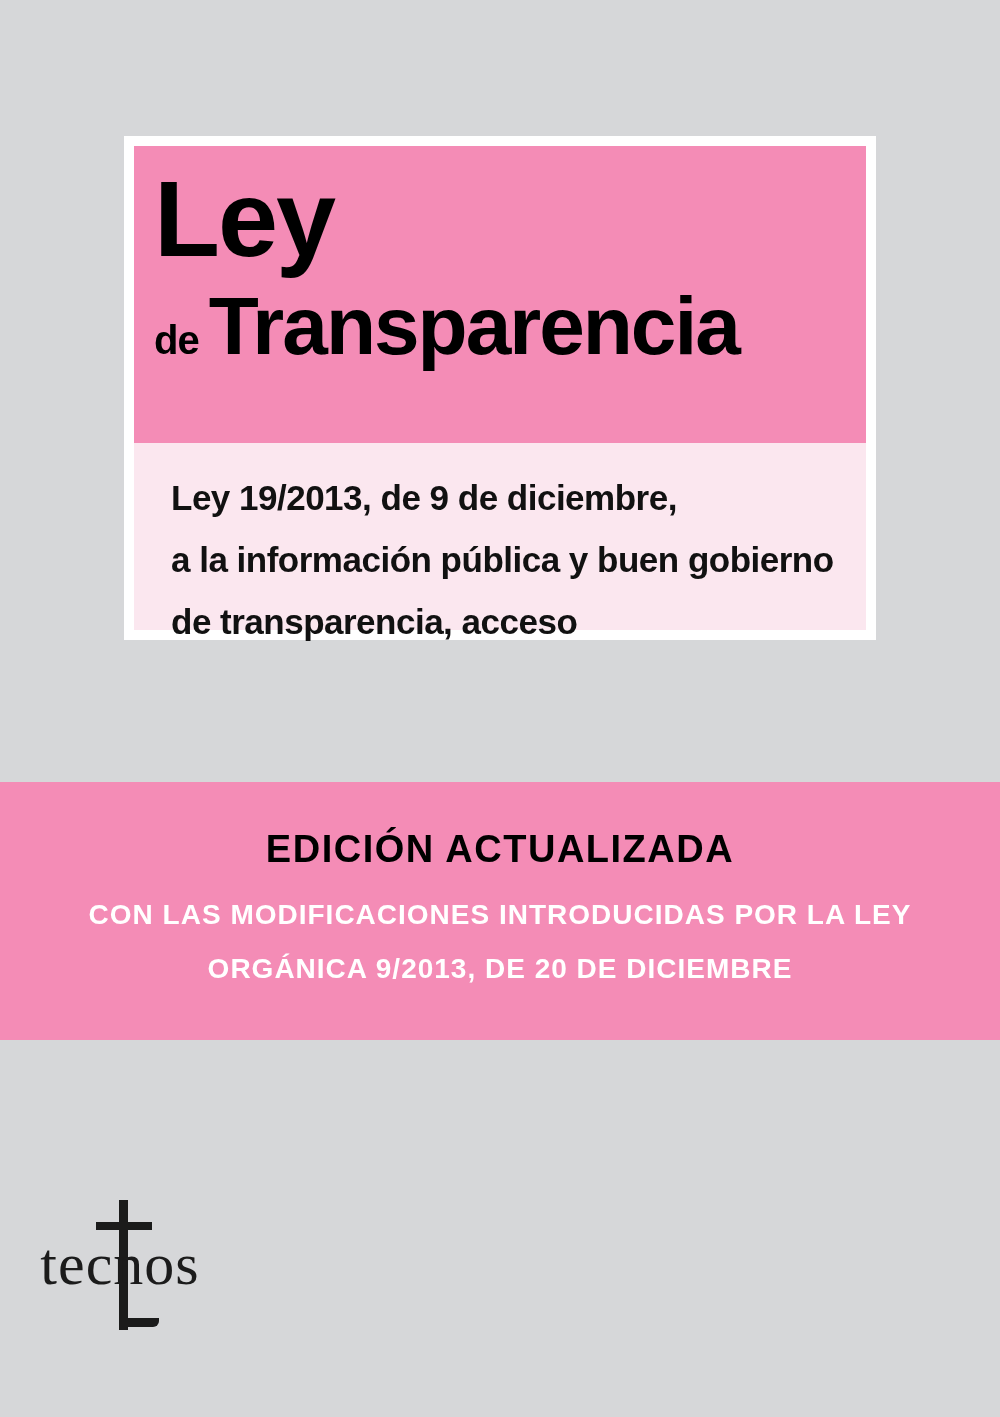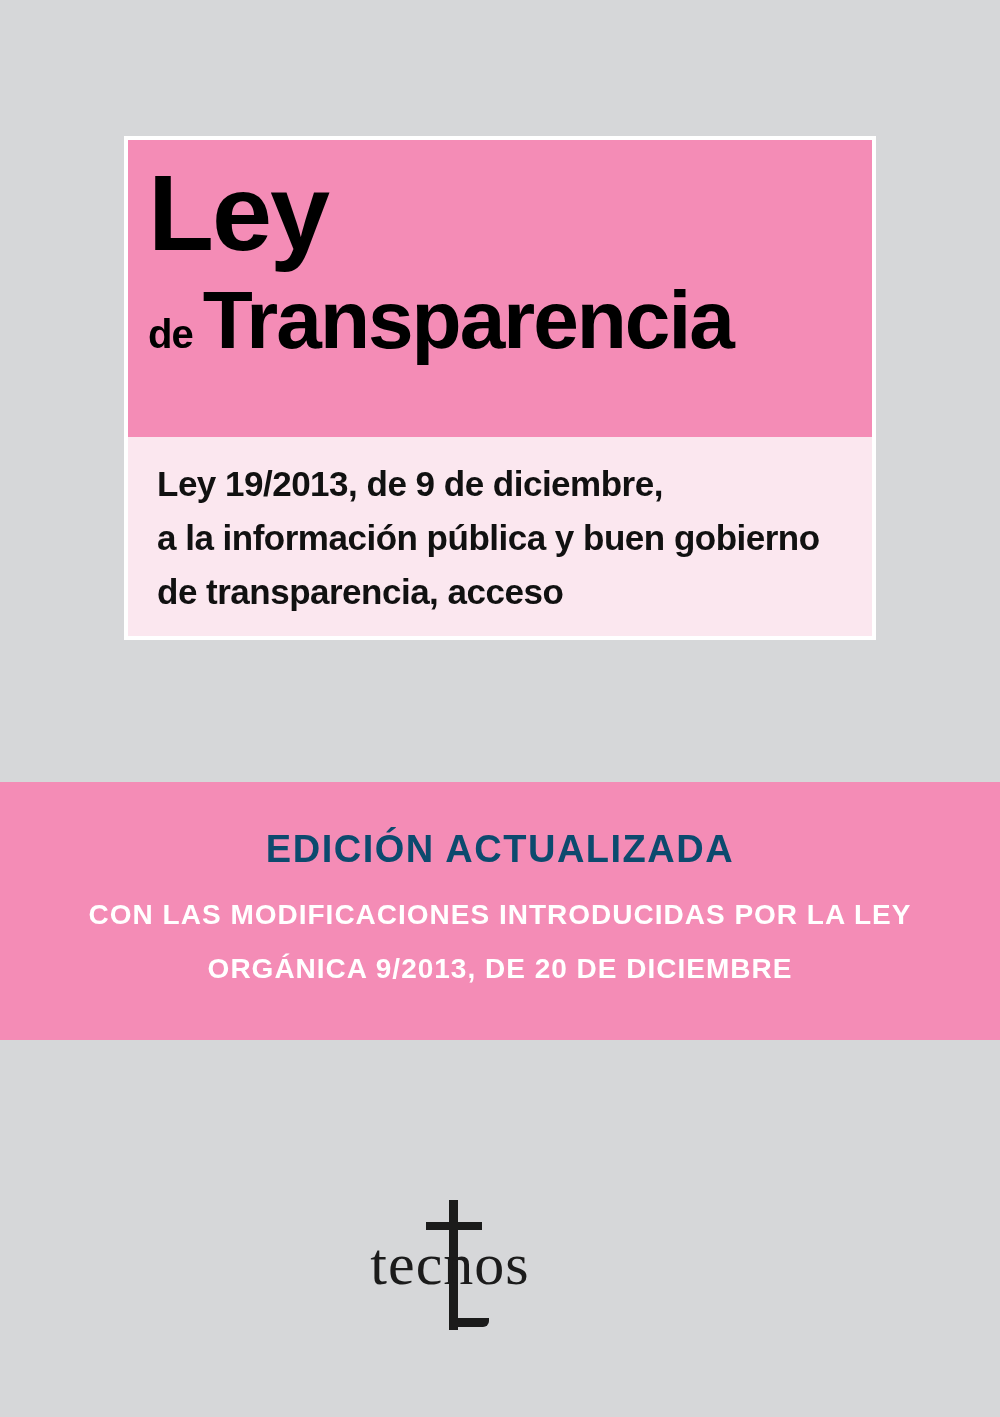--- a/index.html
+++ b/index.html
@@ -17,21 +17,21 @@
 
   
   .cover-title-frame {
     position: absolute;
     left: 124px;
     top: 136px;
     width: 752px;
     height: 504px;
     background: #ffffff;
     box-sizing: border-box;
-    padding: 4px;
+    padding: 10px;
   }
   .cover-title-inner {
     width: 100%;
     height: 100%;
     background: #fbe7ef;
     position: relative;
     box-sizing: border-box;
   }
   .title-pink-band {
     position: absolute;
@@ -77,21 +77,21 @@
     top: 312px;
     width: 94%;
   }
   .subtitle-line {
     font-family: "Liberation Sans", sans-serif;
     font-weight: bold;
     font-size: 35px;
     line-height: 45px;
     color: #111111;
     letter-spacing: -0.5px;
-    margin: 9px;
+    margin: 17px;
     white-space: nowrap;
   }
 
   
   .edition-banner {
     position: absolute;
     left: 0;
     top: 782px;
     width: 1000px;
     height: 258px;
@@ -100,21 +100,21 @@
     flex-direction: column;
     align-items: center;
     justify-content: center;
     box-sizing: border-box;
   }
   .edition-headline {
     font-family: "Liberation Sans", sans-serif;
     font-weight: bold;
     font-size: 38px;
     line-height: 46px;
-    color: #0c4a6e;
+    color: #000000;
     letter-spacing: 1.5px;
     margin: 0 0 16px 0;
     text-align: center;
   }
   .edition-sub {
     font-family: "Liberation Sans", sans-serif;
     font-weight: bold;
     font-size: 28px;
     line-height: 38px;
     color: #ffffff;
@@ -126,21 +126,21 @@
 
   
   .publisher-logo {
     position: absolute;
     left: 0;
     top: 1195px;
     width: 900px;
     height: 140px;
     display: flex;
     align-items: center;
-    justify-content: center;
+    justify-content: flex-start;
   }
   .logo-wrap {
     position: relative;
     width: 240px;
     height: 130px;
   }
   .logo-text {
     position: absolute;
     left: 0;
     top: 34px;

